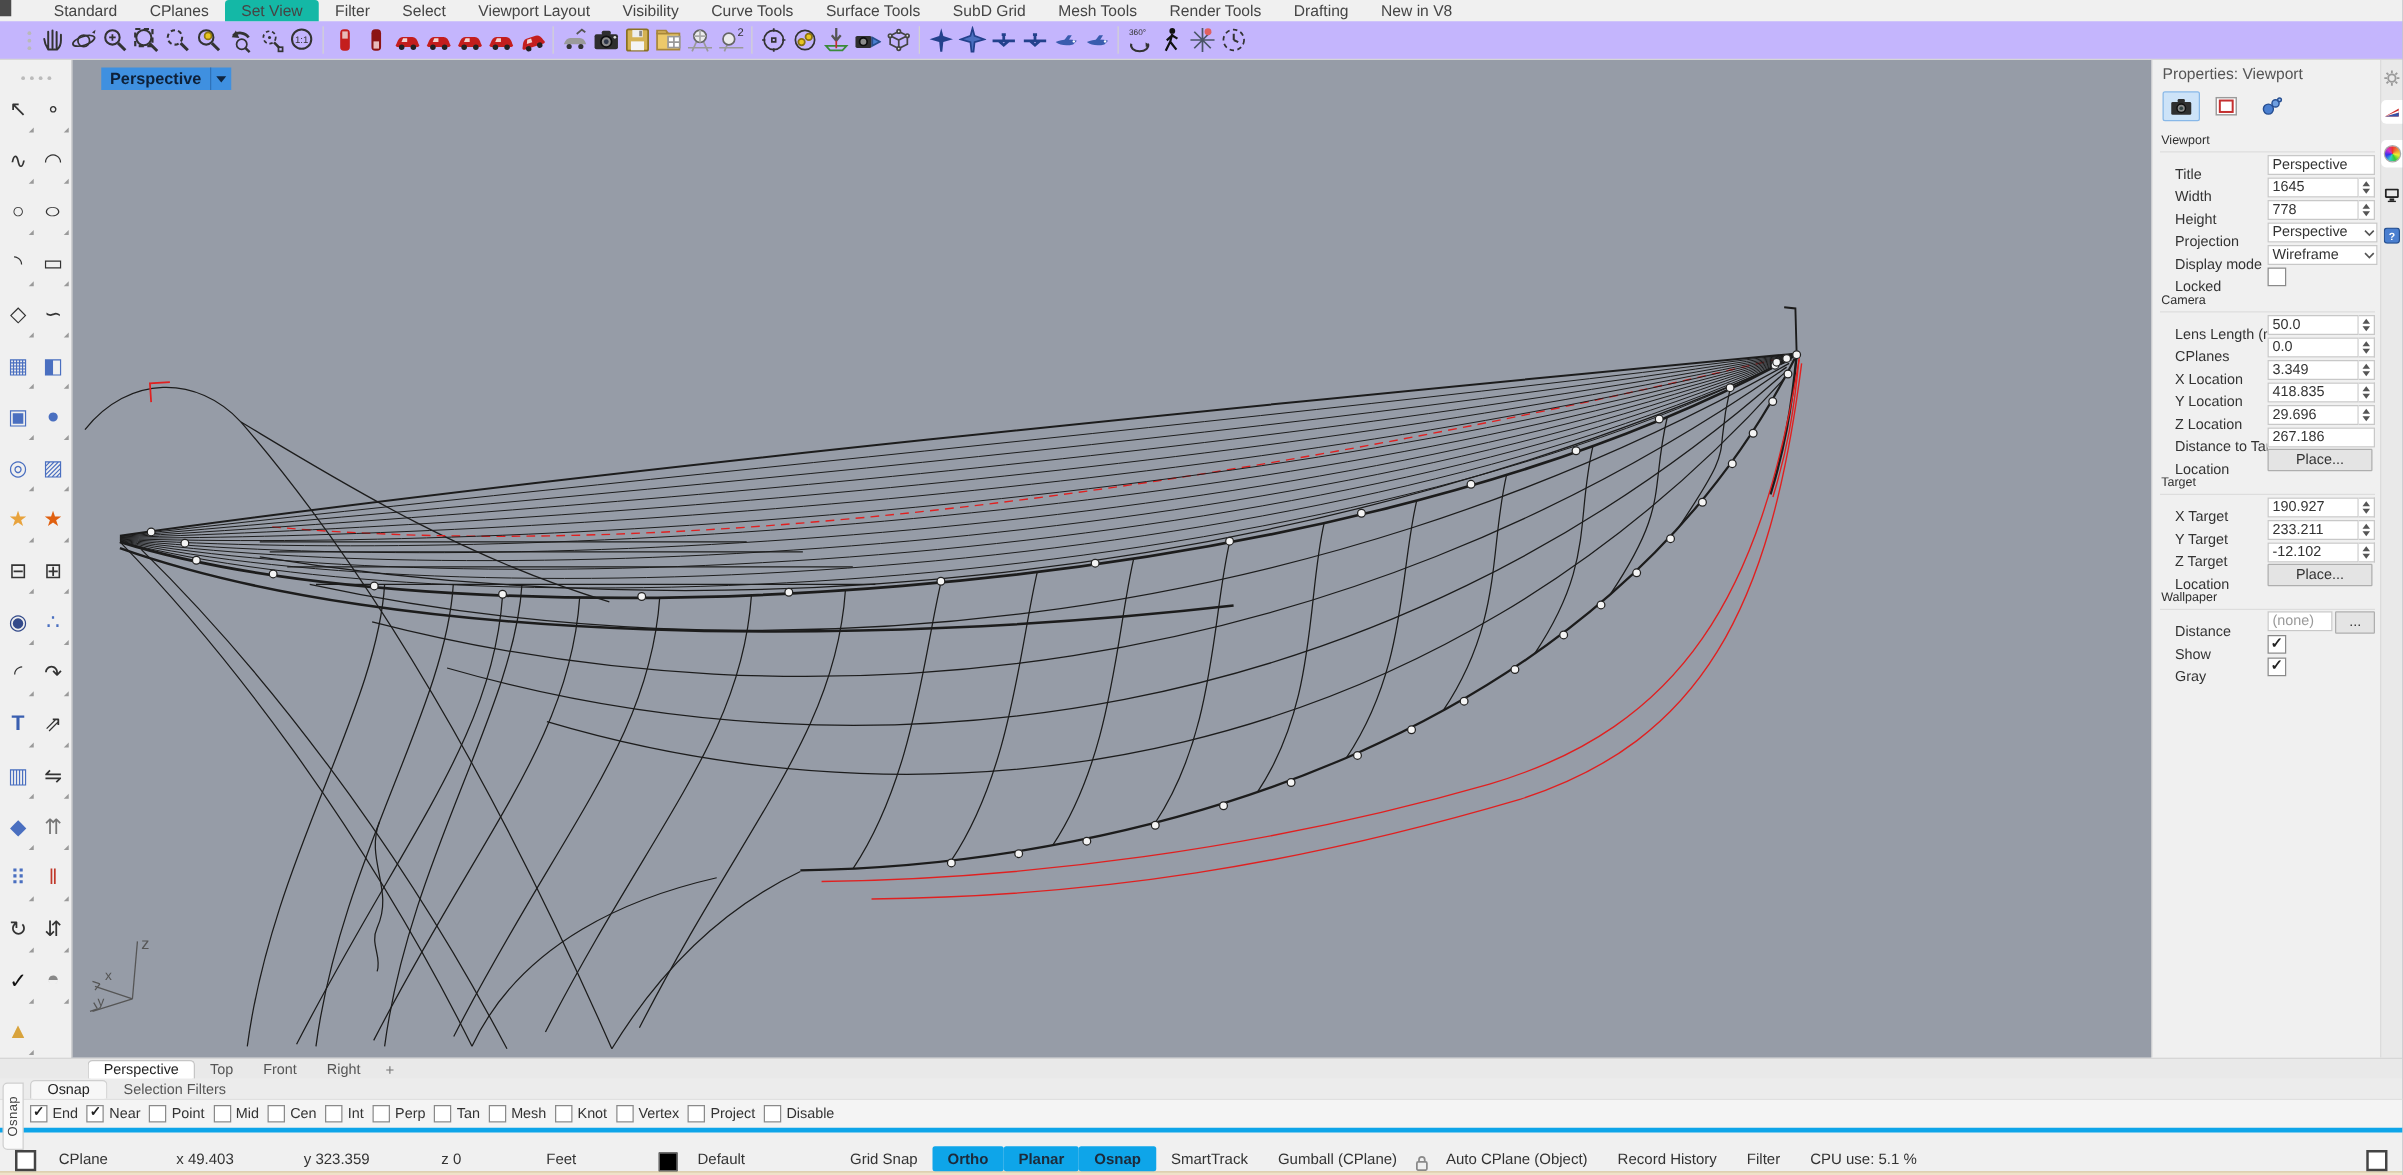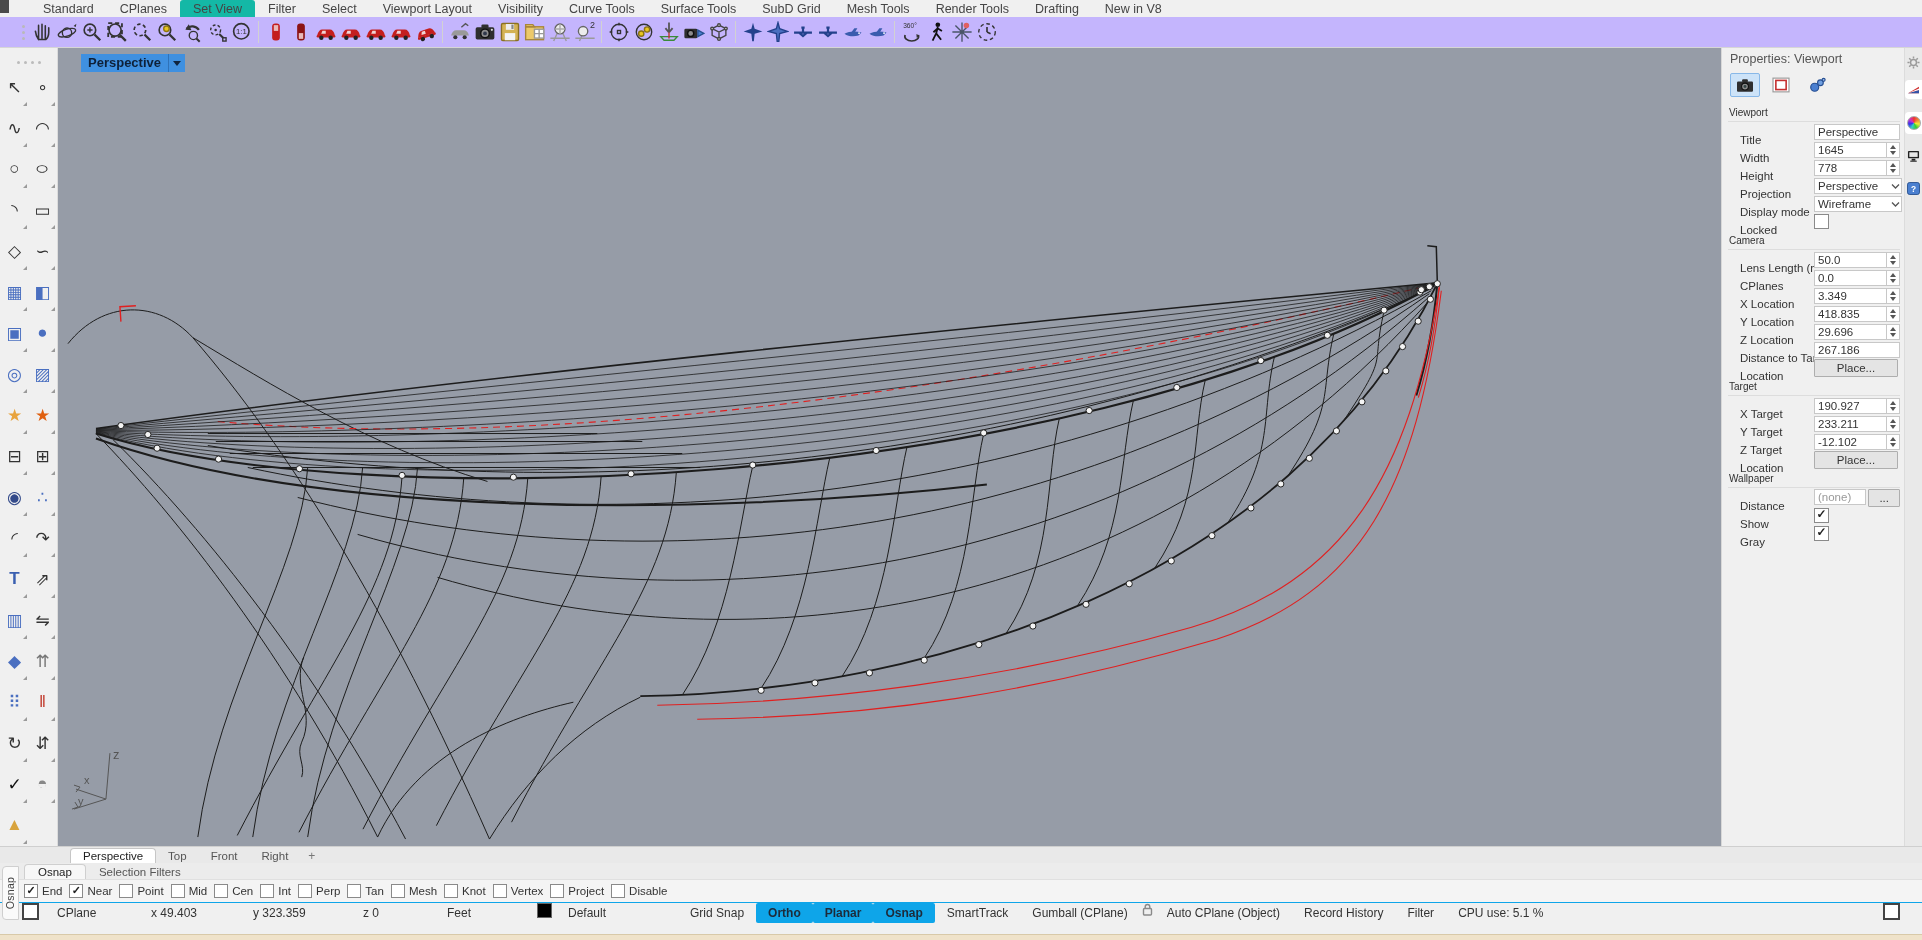--- a/index.html
+++ b/index.html
@@ -67,21 +67,21 @@
   .osnap-wrap{position:relative;}
   .osnap-vtab{position:absolute;left:2px;top:3px;width:15px;height:52px;background:#fafafa;border:1px solid #cfcfcf;border-radius:4px 0 0 4px;display:flex;align-items:center;justify-content:center;}
   .osnap-vtab span{transform:rotate(-90deg);font-size:10.5px;color:#444;white-space:nowrap;letter-spacing:.3px;}
   .osnap-tabs{height:16px;background:#ececec;display:flex;align-items:flex-end;padding-left:24px;}
   .osnap-tab{font-size:11.5px;color:#555;padding:1px 13px;}
   .osnap-tab.active{background:#f7f7f7;border:1px solid #cfcfcf;border-bottom:none;border-radius:4px 4px 0 0;color:#222;}
   .osnap-row{height:22px;background:#f4f4f4;display:flex;align-items:center;gap:7px;padding-left:24px;border-top:1px solid #e0e0e0;}
   .os-item{display:flex;align-items:center;gap:4px;font-size:11.5px;color:#333;}
   .os-box{width:12px;height:12px;background:#fff;border:1px solid #8a8a8a;font-size:11px;line-height:10px;text-align:center;font-weight:bold;color:#222;}
   
-  .status-bar{height:31px;background:#f0f0f0;border-top:1px solid #0ea5e9;display:flex;align-items:flex-start;font-size:12px;color:#333;padding:0 16px;}
+  .status-bar{height:31px;background:#f0f0f0;border-top:4px solid #0ea5e9;display:flex;align-items:flex-end;font-size:12px;color:#333;padding:0 6px;}
   .sb-sq{width:13px;height:13px;border:2px solid #444;background:#fff;margin:0 6px;flex:none;}
   .sb-item{padding:3px 12px;white-space:nowrap;border-radius:2px;}
   .sb-item.active{background:#0ea5e9;font-weight:bold;color:#1d2a3a;}
   .sb-swatch{width:13px;height:13px;background:#000;border:1px solid #666;margin:0 4px 0 14px;flex:none;}
   .sb-gap{width:60px;flex:none;}
   .sb-flex{flex:1;}
   .lock{margin:0 2px;display:flex;align-items:center;}
   
   .bottom-strip{height:9px;background:#efe2c9;border-top:1px solid #d8c9a8;}
 </style>

